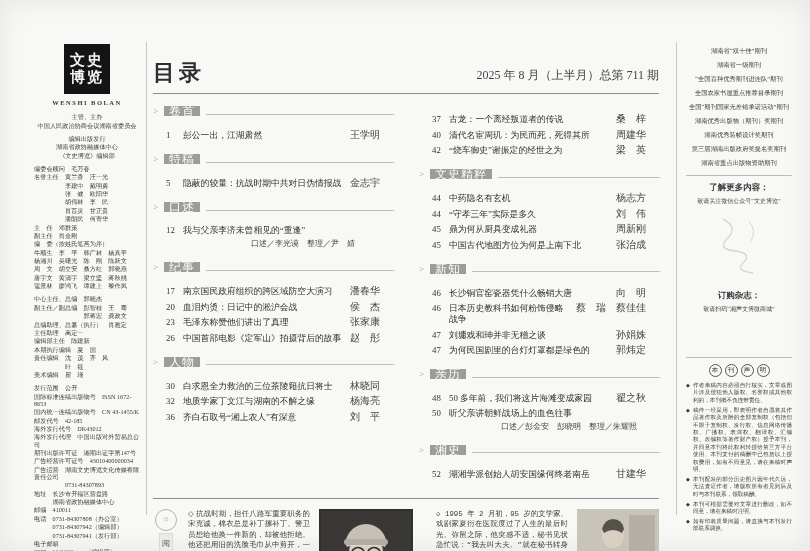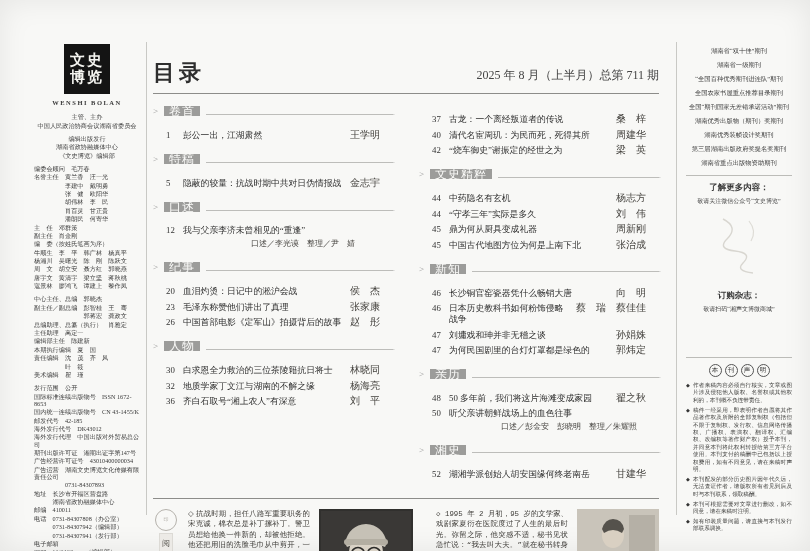--- a/index.html
+++ b/index.html
@@ -212,20 +212,28 @@
         </section>
 
         <section class="toc-sec">
           <div class="sec-head">
             <span class="gt">&gt;</span>
             <span class="badge">纪事</span>
             <span class="sec-line"></span>
           </div>
           <ul class="sec-items">
 
+              <li class="toc-item">
+                <div class="row">
+                  <span class="pg">17</span>
+                  <span class="ttl">南京国民政府组织的跨区域防空大演习</span>
+                  <span class="auth">潘春华</span>
+                </div>
+
+              </li>
 
               <li class="toc-item">
                 <div class="row">
                   <span class="pg">20</span>
                   <span class="ttl">血泪灼烫：日记中的淞沪会战</span>
                   <span class="auth">侯　杰</span>
                 </div>
 
               </li>
 

